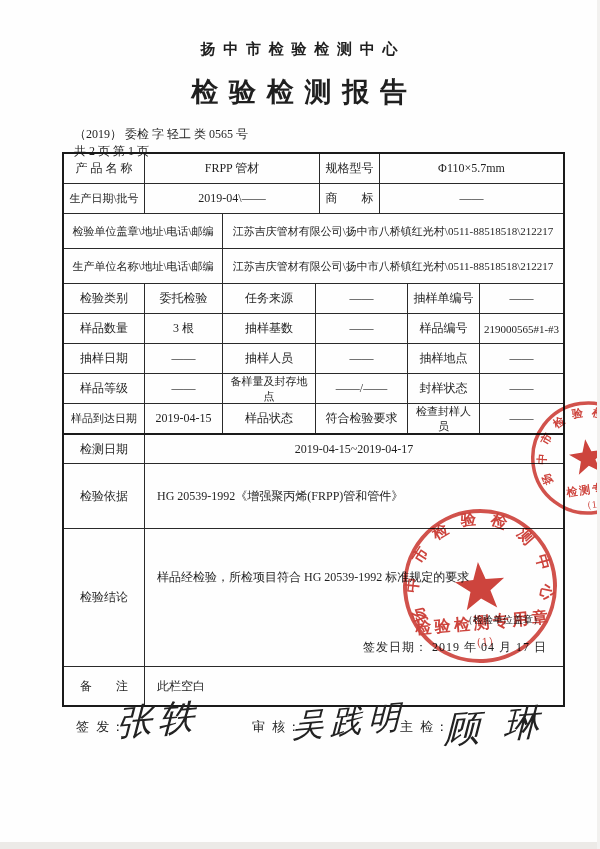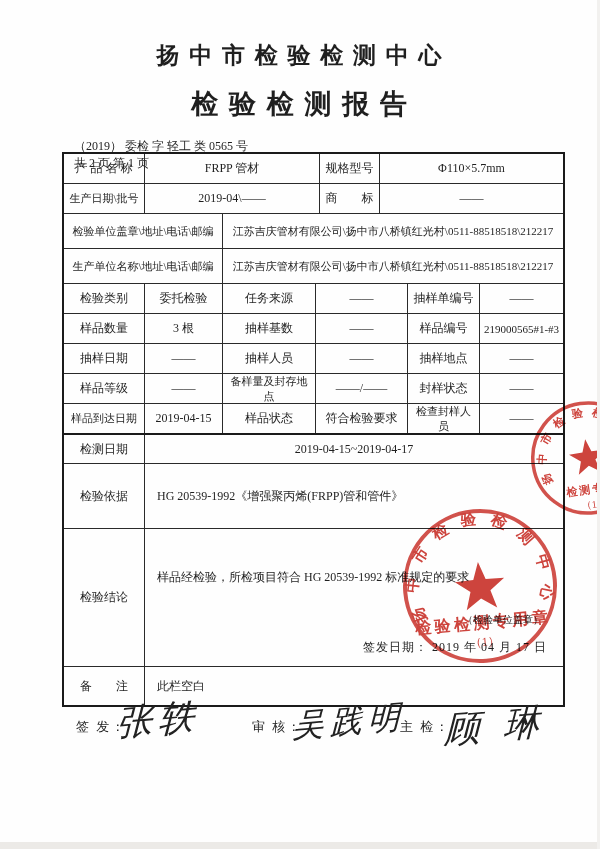--- a/index.html
+++ b/index.html
@@ -4,21 +4,21 @@
 <style>
   html,body{margin:0;padding:0;background:#fff;}
   .page{
     position:relative; width:600px; height:849px; overflow:hidden;
     background:#fefefe; color:#1f1f1f;
     font-family:"Liberation Serif","DejaVu Serif",serif;
   }
   .scan-edge-bottom{position:absolute;left:0;bottom:0;width:100%;height:7px;background:#eceae7;}
   .scan-edge-right{position:absolute;right:0;top:0;width:3px;height:100%;background:#f2f1ef;}
 
-  .org-title{margin-top:40px;text-align:center;font-size:23px;font-weight:bold;letter-spacing:2px;white-space:nowrap;}
+  .org-title{margin-top:40px;text-align:center;font-size:15px;font-weight:bold;letter-spacing:2px;white-space:nowrap;}
   .report-title{margin-top:15px;text-align:center;font-size:27px;font-weight:bold;letter-spacing:2px;white-space:nowrap;}
   .meta-row{display:flex;justify-content:space-between;margin:16px 30px 0 74px;font-size:12px;flex-direction:column;}
 
   .doc-table{
     position:absolute;left:62px;top:152px;width:503px;
     border:2px solid #1a1a1a;box-sizing:border-box;background:transparent;
     font-size:12px;
   }
   .t-row{display:flex;border-top:1px solid #2a2a2a;}
   .t-row:first-child{border-top:none;}

